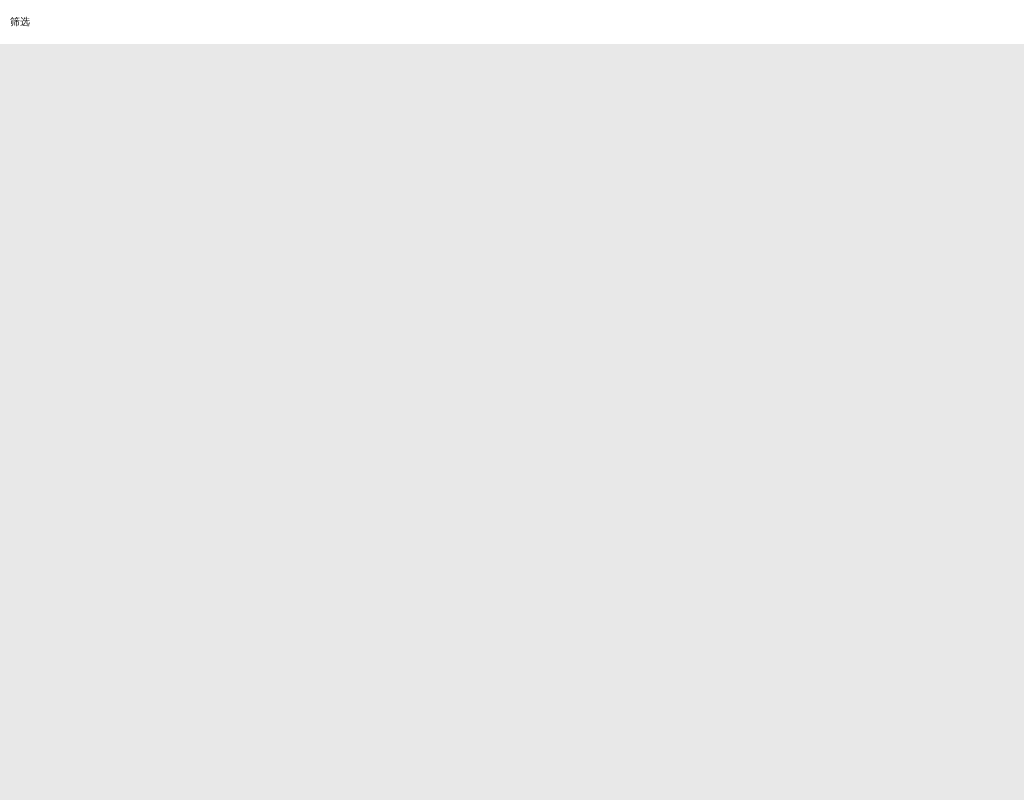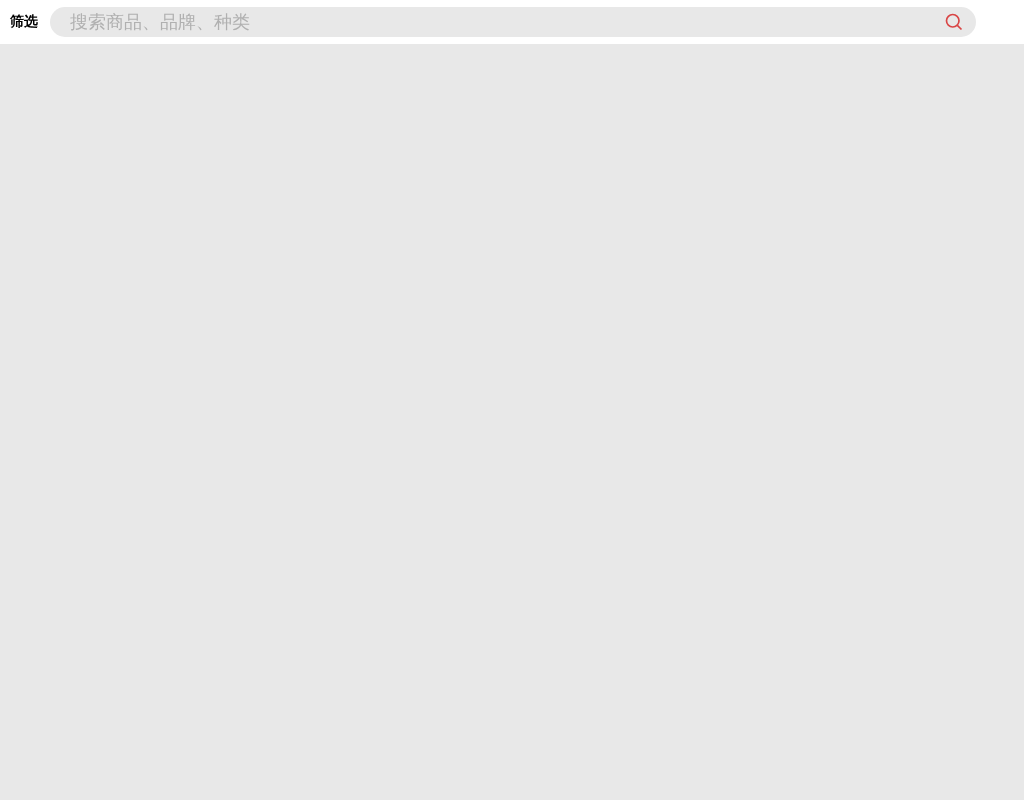--- a/index.html
+++ b/index.html
@@ -17,26 +17,25 @@
     .header-bar {
       width: 100%;
       height: 44px;
       background-color: #ffffff;
       display: flex;
       align-items: center;
       padding: 0 8px;
       gap: 12px;
     }
     .filter-label {
-      font-size: 14px;
+      font-size: 10px;
       color: #000000;
       white-space: nowrap;
       padding-left: 2px;
       flex-shrink: 0;
-      font-weight: bold;
     }
     .search-container {
       flex: 1;
       height: 30px;
       background-color: #e8e8e8;
       border-radius: 15px;
       display: flex;
       align-items: center;
       padding: 0 10px 0 20px;
       margin-right: 40px;
@@ -73,24 +72,15 @@
       width: 100%;
       height: calc(800px - 44px);
       background-color: #e8e8e8;
     }
   </style>
 </head>
 <body>
 
 <div class="header-bar">
   <span class="filter-label">筛选</span>
-  <div class="search-container">
-    <input type="text" class="search-input" placeholder="搜索商品、品牌、种类" style="">
-    <button class="search-icon-btn">
-      <svg viewBox="0 0 24 24" fill="none" stroke="#d94545" stroke-width="2">
-        <circle cx="10.5" cy="10.5" r="7.5"></circle>
-        <line x1="16" y1="16" x2="21" y2="21"></line>
-      </svg>
-    </button>
-  </div>
 </div>
 
 <div class="content-area"></div>
 
 </body></html>

